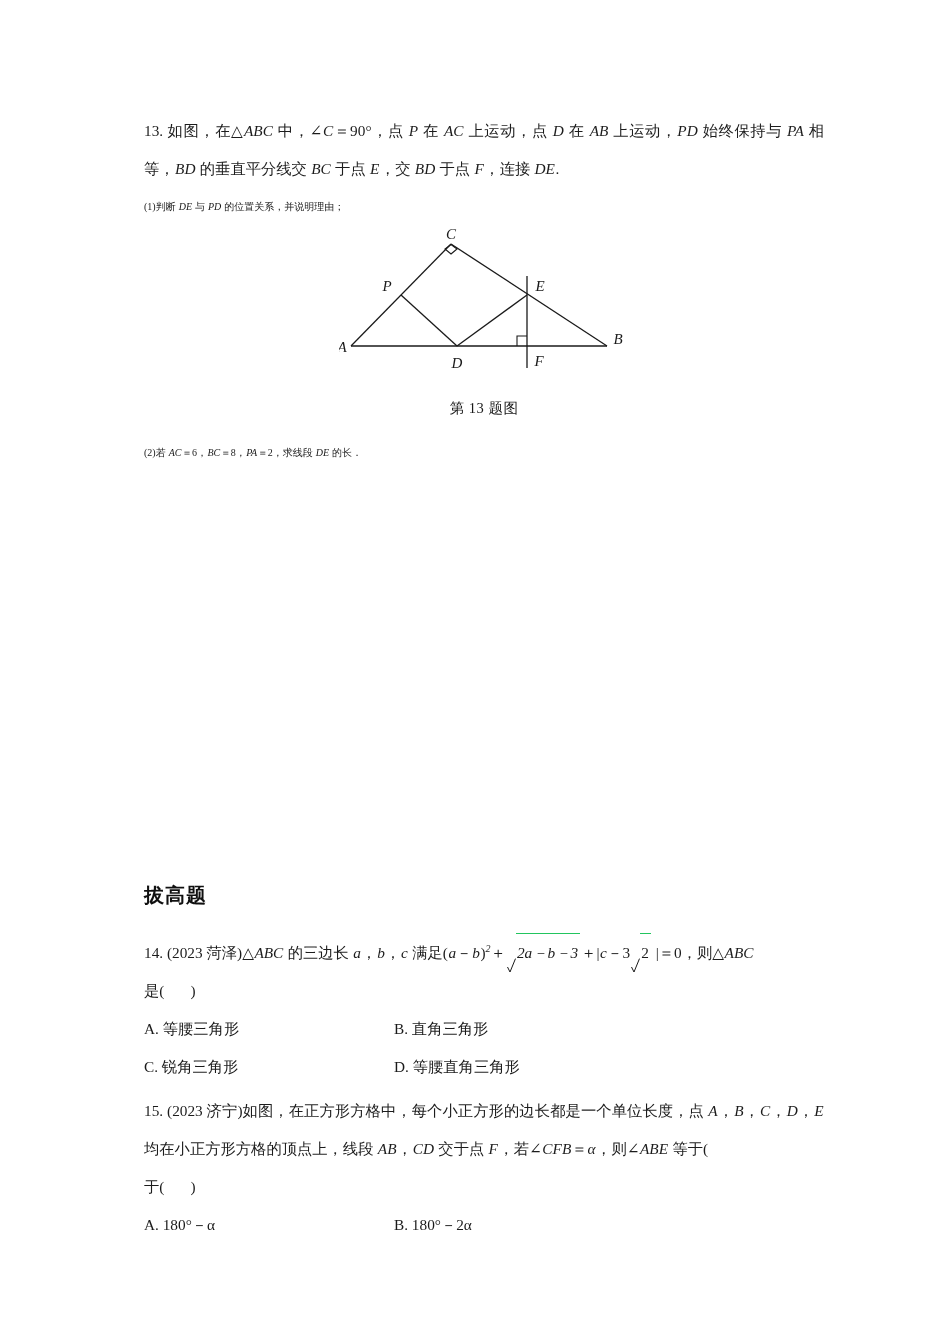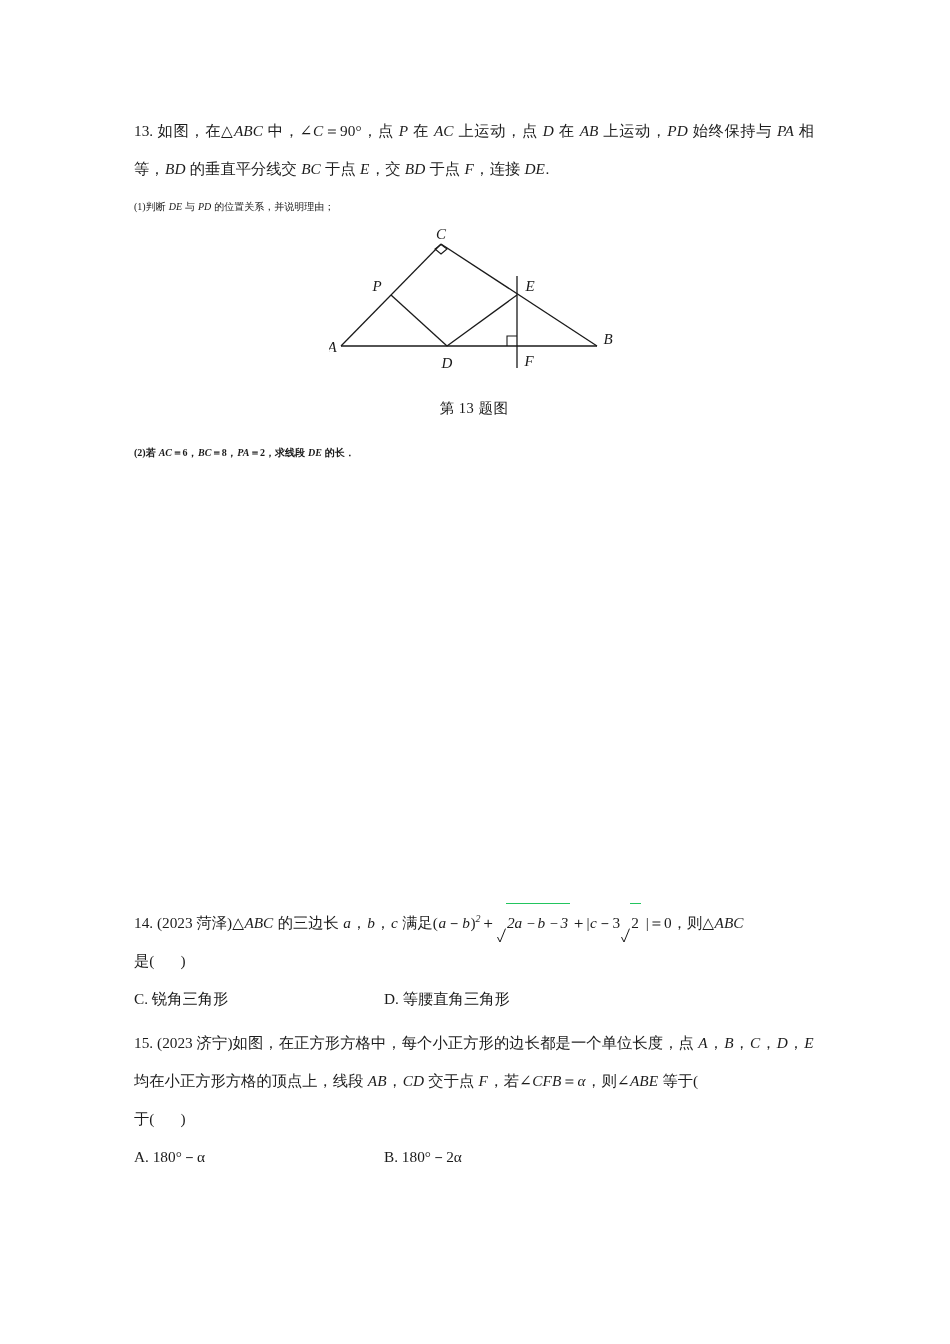--- a/index.html
+++ b/index.html
@@ -16,21 +16,21 @@
     overflow: hidden;
   }
   .page {
     position: absolute;
     left: 0; top: 0;
     width: 950px;
     height: 1344px;
   }
   .content {
     position: absolute;
-    left: 134px;
+    left: 144px;
     top: 112px;
     width: 680px;
   }
 
   
   .qline {
     font-size: 15.3px;
     line-height: 38px;
     text-align: justify;
     text-justify: inter-ideograph;
@@ -154,37 +154,42 @@
             <text x="201" y="63" font-size="15" font-style="italic" text-anchor="middle" font-family="Liberation Serif, serif" fill="#1a1a1a">E</text>
             <text x="3" y="124" font-size="15" font-style="italic" text-anchor="middle" font-family="Liberation Serif, serif" fill="#1a1a1a">A</text>
             <text x="279" y="116" font-size="15" font-style="italic" text-anchor="middle" font-family="Liberation Serif, serif" fill="#1a1a1a">B</text>
             <text x="118" y="140" font-size="15" font-style="italic" text-anchor="middle" font-family="Liberation Serif, serif" fill="#1a1a1a">D</text>
             <text x="200" y="138" font-size="15" font-style="italic" text-anchor="middle" font-family="Liberation Serif, serif" fill="#1a1a1a">F</text>
           </svg>
         </div>
         <div class="fig-caption">第 13 题图</div>
       </div>
 
-      <div class="sub-item" style="margin-top:16px;font-weight:bold;"><span class="num">(2)</span><span class="cn">若 </span><span class="it">AC</span><span class="num">＝6，</span><span class="it">BC</span><span class="num">＝8，</span><span class="it">PA</span><span class="cn">＝2，求线段 </span><span class="it">DE</span><span class="cn"> 的长．</span></div>
+      <div class="sub-item" style="margin-top:16px;"><span class="num">(2)</span><span class="cn">若 </span><span class="it">AC</span><span class="num">＝6，</span><span class="it">BC</span><span class="num">＝8，</span><span class="it">PA</span><span class="cn">＝2，求线段 </span><span class="it">DE</span><span class="cn"> 的长．</span></div>
     </div>
 
     <div style="height:408px;"></div>
 
+    <div class="section-head">拔高题</div>
 
     <div style="height:20px;" class="spacer-big"></div>
 
     <div id="q14">
       <div class="qline"><span class="num">14.</span> <span class="cn">(2023 菏泽)</span><span class="cn">△</span><span class="it">ABC</span><span class="cn"> 的三边长 </span><span class="it">a</span><span class="cn">，</span><span class="it">b</span><span class="cn">，</span><span class="it">c</span><span class="cn"> 满足(</span><span class="it">a</span><span class="num">－</span><span class="it">b</span><span class="num">)</span><span class="sup">2</span><span class="num">＋</span><span class="radical"><svg class="rad-sign" viewBox="0 0 9 15">
               <polyline points="0.5,9 3,14 8.5,0.6" fill="none" stroke="#1a1a1a" stroke-width="1"></polyline>
             </svg><span class="rad-body it">2a－b－3</span></span><span class="num">＋|</span><span class="it">c</span><span class="num">－3</span><span class="radical"><svg class="rad-sign" viewBox="0 0 9 15">
               <polyline points="0.5,9 3,14 8.5,0.6" fill="none" stroke="#1a1a1a" stroke-width="1"></polyline>
             </svg><span class="rad-body num">2</span></span><span class="num"> |</span><span class="num">＝0，则△</span><span class="it">ABC</span></div>
       <div class="qline"><span class="cn paren-blank">是(</span><span class="blank-space"></span><span class="cn">)</span></div>
 
       <div class="opt-row">
+        <div class="opt opt-a"><span class="num">A.</span> <span class="cn">等腰三角形</span></div>
+        <div class="opt"><span class="num">B.</span> <span class="cn">直角三角形</span></div>
+      </div>
+      <div class="opt-row">
         <div class="opt opt-c"><span class="num">C.</span> <span class="cn">锐角三角形</span></div>
         <div class="opt"><span class="num">D.</span> <span class="cn">等腰直角三角形</span></div>
       </div>
     </div>
 
     <div id="q15" style="margin-top:6px;">
       <div class="qline"><span class="num">15.</span> <span class="cn">(2023 济宁)</span><span class="cn">如图，在正方形方格中，每个小正方形的边长都是一个单位长度，点 </span><span class="it">A</span><span class="cn">，</span><span class="it">B</span><span class="cn">，</span><span class="it">C</span><span class="cn">，</span><span class="it">D</span><span class="cn">，</span><span class="it">E</span><span class="cn"> 均在小正方形方格的顶点上，线段 </span><span class="it">AB</span><span class="cn">，</span><span class="it">CD</span><span class="cn"> 交于点 </span><span class="it">F</span><span class="cn">，若∠</span><span class="it">CFB</span><span class="num">＝</span><span class="it">α</span><span class="cn">，则∠</span><span class="it">ABE</span><span class="cn"> 等于(</span></div>
       <div class="qline"><span class="cn paren-blank">于(</span><span class="blank-space"></span><span class="cn">)</span></div>
 
       <div class="opt-row">

